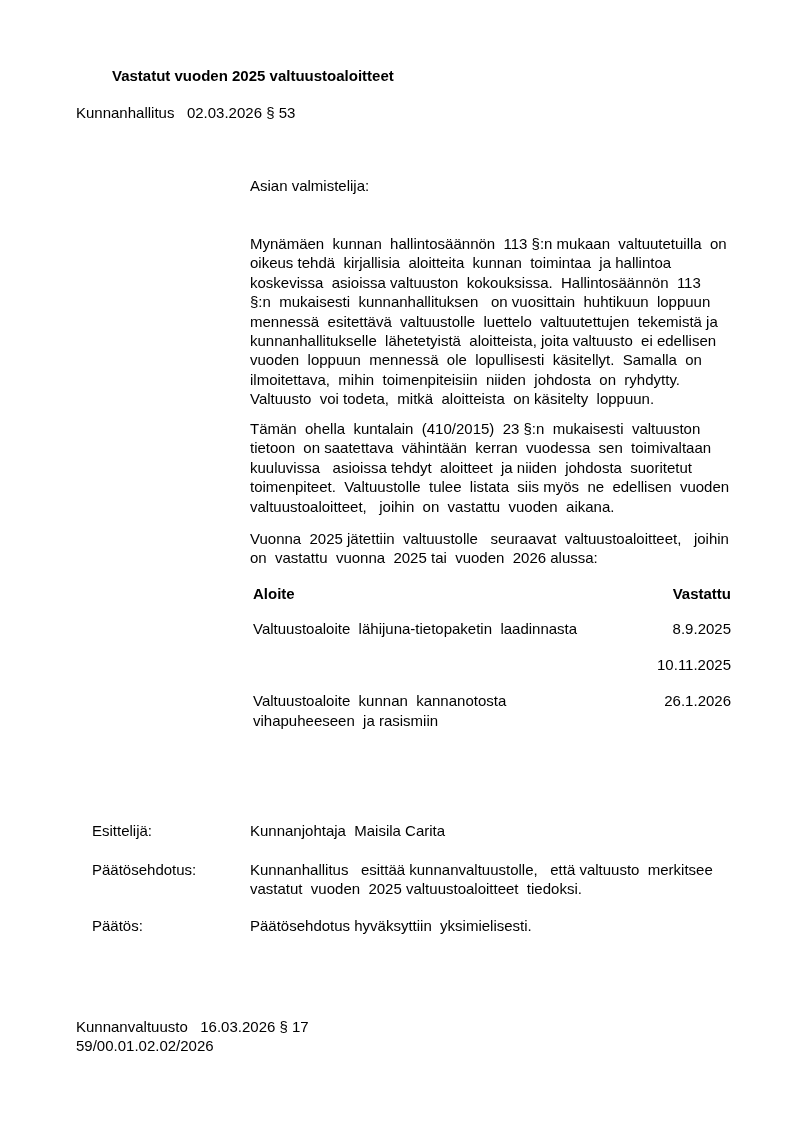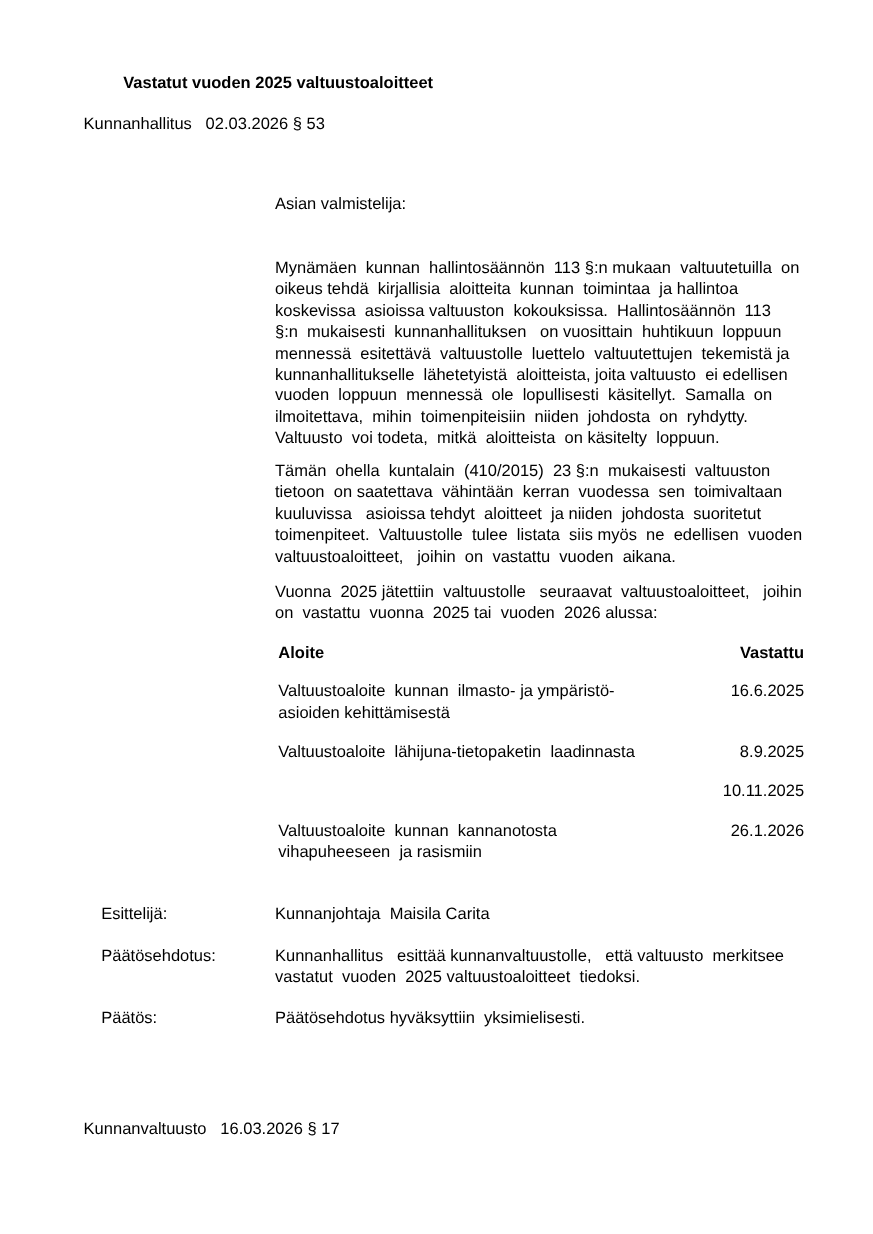--- a/index.html
+++ b/index.html
@@ -72,25 +72,20 @@
 
   <div class="abs para-3 pre">Vuonna  2025 jätettiin  valtuustolle   seuraavat  valtuustoaloitteet,   joihin
 on  vastattu  vuonna  2025 tai  vuoden  2026 alussa:</div>
 
   <div class="abs initiatives-table">
     <div class="tbl-row tbl-header">
       <div class="cell-aloite">Aloite</div>
       <div class="cell-date">Vastattu</div>
     </div>
     <div class="tbl-row">
-      <div class="cell-aloite">Valtuustoaloite  kunnan  ilmasto- ja ympäristö-
-asioiden kehittämisestä</div>
-      <div class="cell-date">16.6.2025</div>
-    </div>
-    <div class="tbl-row">
       <div class="cell-aloite">Valtuustoaloite  lähijuna-tietopaketin  laadinnasta</div>
       <div class="cell-date">8.9.2025</div>
     </div>
     <div class="tbl-row">
       <div class="cell-date">10.11.2025</div>
     </div>
     <div class="tbl-row last">
       <div class="cell-aloite">Valtuustoaloite  kunnan  kannanotosta
 vihapuheeseen  ja rasismiin</div>
       <div class="cell-date">26.1.2026</div>
@@ -102,15 +97,16 @@
 
   <div class="abs label-col row-paatosehdotus pre">Päätösehdotus:</div>
   <div class="abs value-col row-paatosehdotus pre">Kunnanhallitus   esittää kunnanvaltuustolle,   että valtuusto  merkitsee
 vastatut  vuoden  2025 valtuustoaloitteet  tiedoksi.</div>
 
   <div class="abs label-col row-paatos pre">Päätös:</div>
   <div class="abs value-col row-paatos pre">Päätösehdotus hyväksyttiin  yksimielisesti.</div>
 
   <div class="abs footer-block">
     <div class="pre">Kunnanvaltuusto   16.03.2026 § 17</div>
+    <div class="pre">59/00.01.02.02/2026</div>
   </div>
 
 </div>
 
 </body></html>

